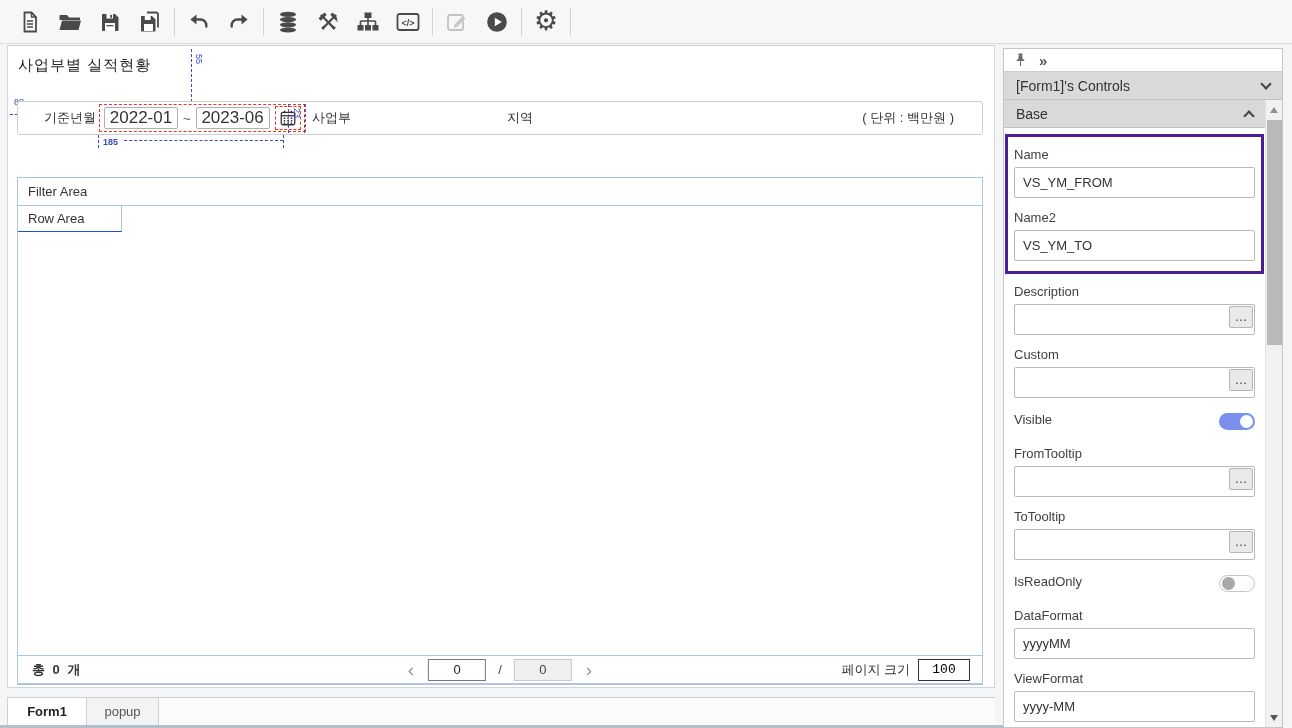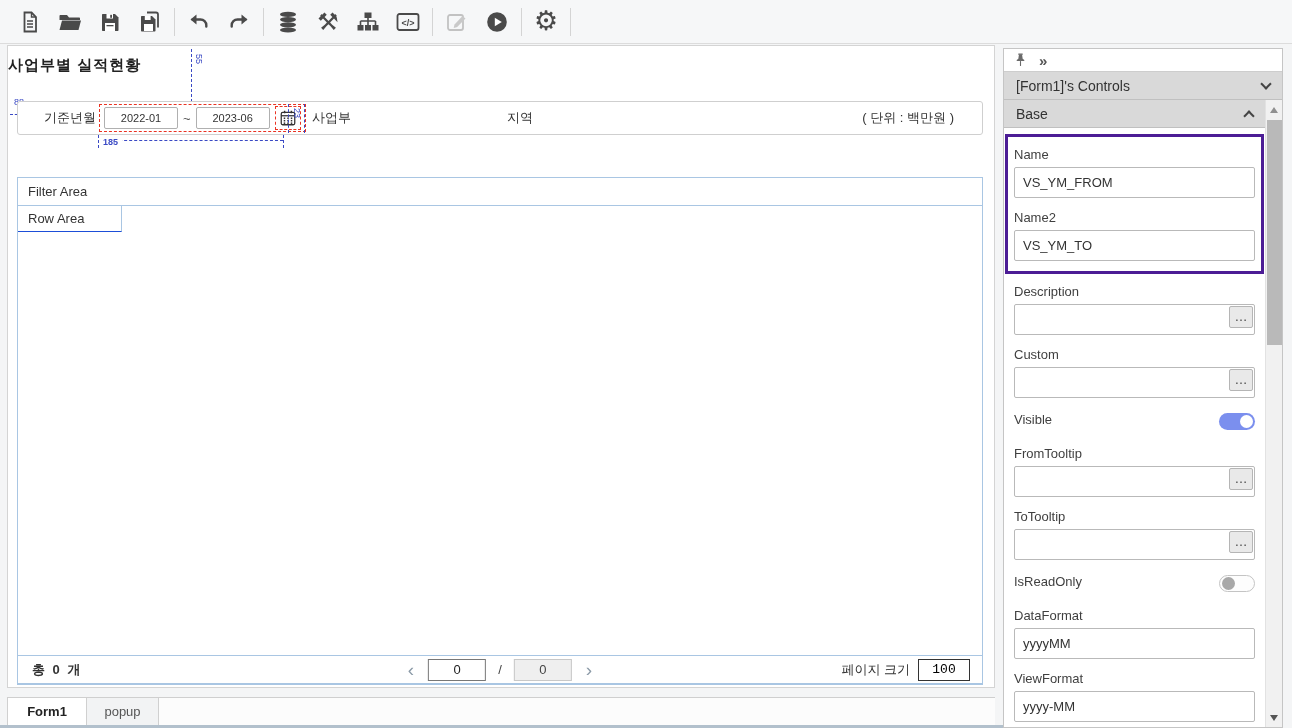--- a/index.html
+++ b/index.html
@@ -9,40 +9,40 @@
   
   .toolbar { position:absolute; left:0; top:0; width:1292px; height:44px; background:#f6f7f8;
              border-bottom:1px solid #dcdcdc; display:flex; align-items:center; padding-left:10px; }
   .tbtn { width:40px; height:34px; display:flex; align-items:center; justify-content:center; cursor:pointer; }
   .tsep { width:1px; height:28px; background:#d4d4d4; margin:0 4px; }
   .glyph-icon { font-size:24px; color:#4a4a4a; line-height:1; }
 
   
   .canvas { position:absolute; left:7px; top:45px; width:988px; height:643px; background:#fff;
             border:1px solid #d4d4d4; }
-  .page-title { position:absolute; left:0; top:10px; font-size:15px; font-weight:bold; color:#222; letter-spacing:1px; }
+  .page-title { position:absolute; left:10px; top:10px; font-size:15px; font-weight:normal; color:#222; letter-spacing:1px; }
 
   .guide { color:#3a49c4; font-size:9px; position:absolute; }
   .vline55 { position:absolute; left:183px; top:3px; height:63px; border-left:1px dashed #3a49c4; }
   .lbl55 { left:186px; top:8px; writing-mode:vertical-rl; }
   .lbl88 { left:6px; top:51px; }
   .hline88a { position:absolute; left:2px; top:68px; width:27px; border-top:1px dashed #3a49c4; }
   .hline88b { position:absolute; left:76px; top:68px; width:14px; border-top:1px dashed #3a49c4; }
 
   .filter-bar { position:absolute; left:9px; top:55px; width:966px; height:34px; background:#fff;
                 border:1px solid #cfcfcf; border-radius:3px; }
   .f-label { position:absolute; top:0; line-height:32px; color:#333; }
   .f-month { left:26px; }
   .f-div   { left:294px; }
   .f-reg   { left:489px; }
   .f-unit  { right:28px; color:#333; }
   .date-group { position:absolute; left:81px; top:2px; height:28px; display:flex; align-items:center;
                 gap:5px; padding:0 4px; border:1px dashed #ea3323; background:#fff; }
   .date-input { width:74px; height:22px; border:1px solid #b0b0b0; border-radius:2px; text-align:center;
-                font-size:11px; color:#333; font-family:inherit; }
+                font-size:17px; color:#333; font-family:inherit; }
   .tilde { color:#555; }
   .cal-btn { width:26px; height:24px; border:1px dashed #ea3323; background:#fff; display:flex;
              align-items:center; justify-content:center; cursor:pointer; }
   .vdash23a { position:absolute; left:270px; top:2px; height:29px; border-left:1px dashed #3a49c4; }
   .vdash23b { position:absolute; left:286px; top:2px; height:29px; border-left:1px dashed #3a49c4; }
   .lbl23 { left:274px; top:6px; writing-mode:vertical-rl; }
 
   .bracket185 { position:absolute; left:90px; top:89px; width:186px; height:13px;
                 border-left:1px dashed #3a49c4; border-right:1px dashed #3a49c4; }
   .bracket185 .bline { position:absolute; left:0; right:0; top:5px; border-top:1px dashed #3a49c4; }

